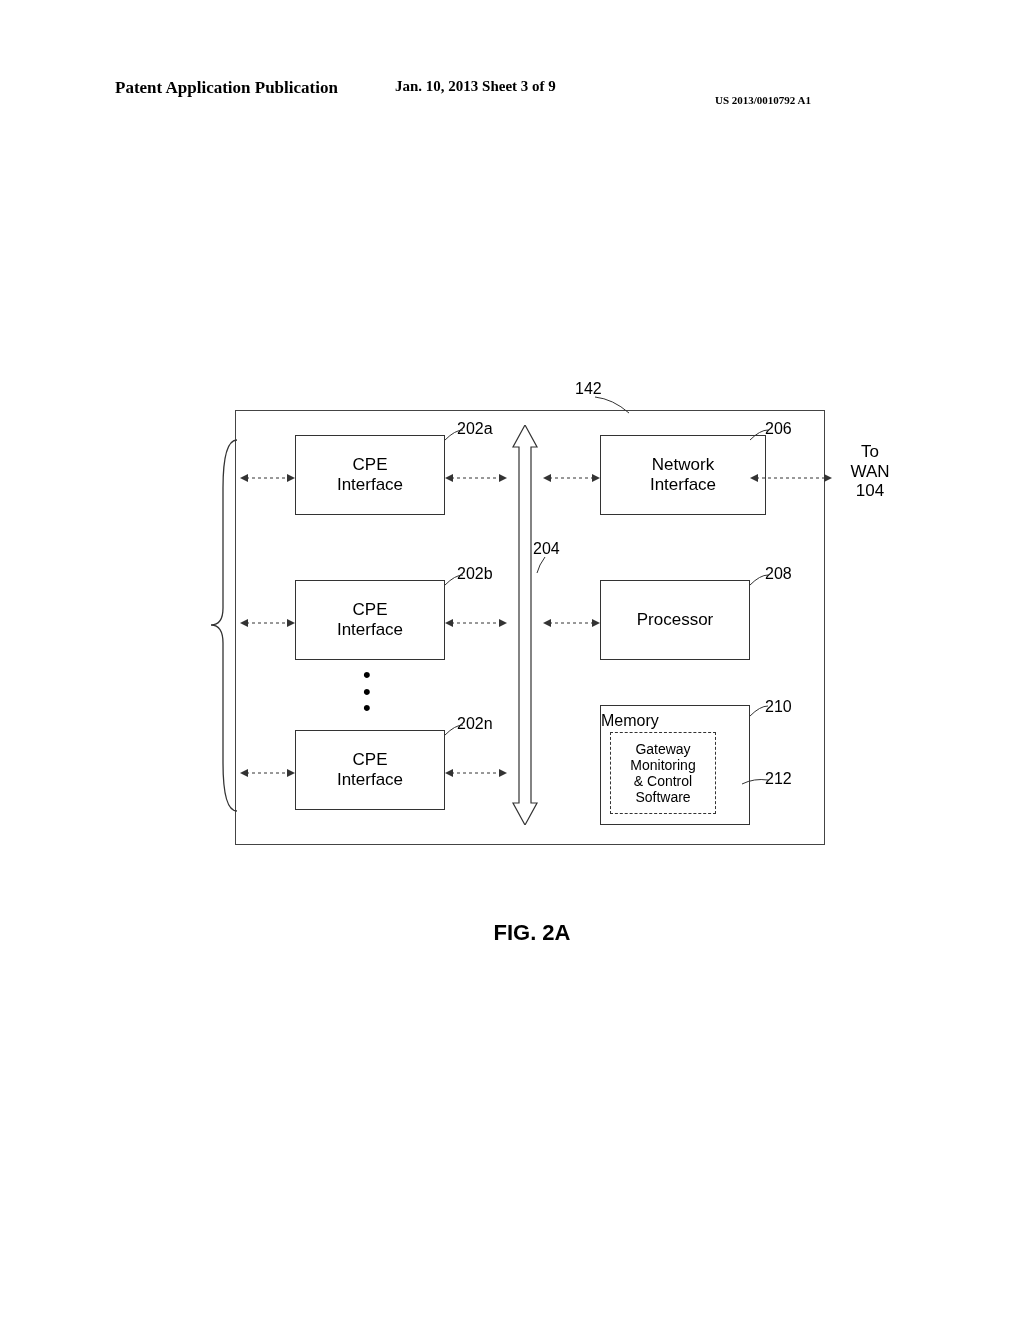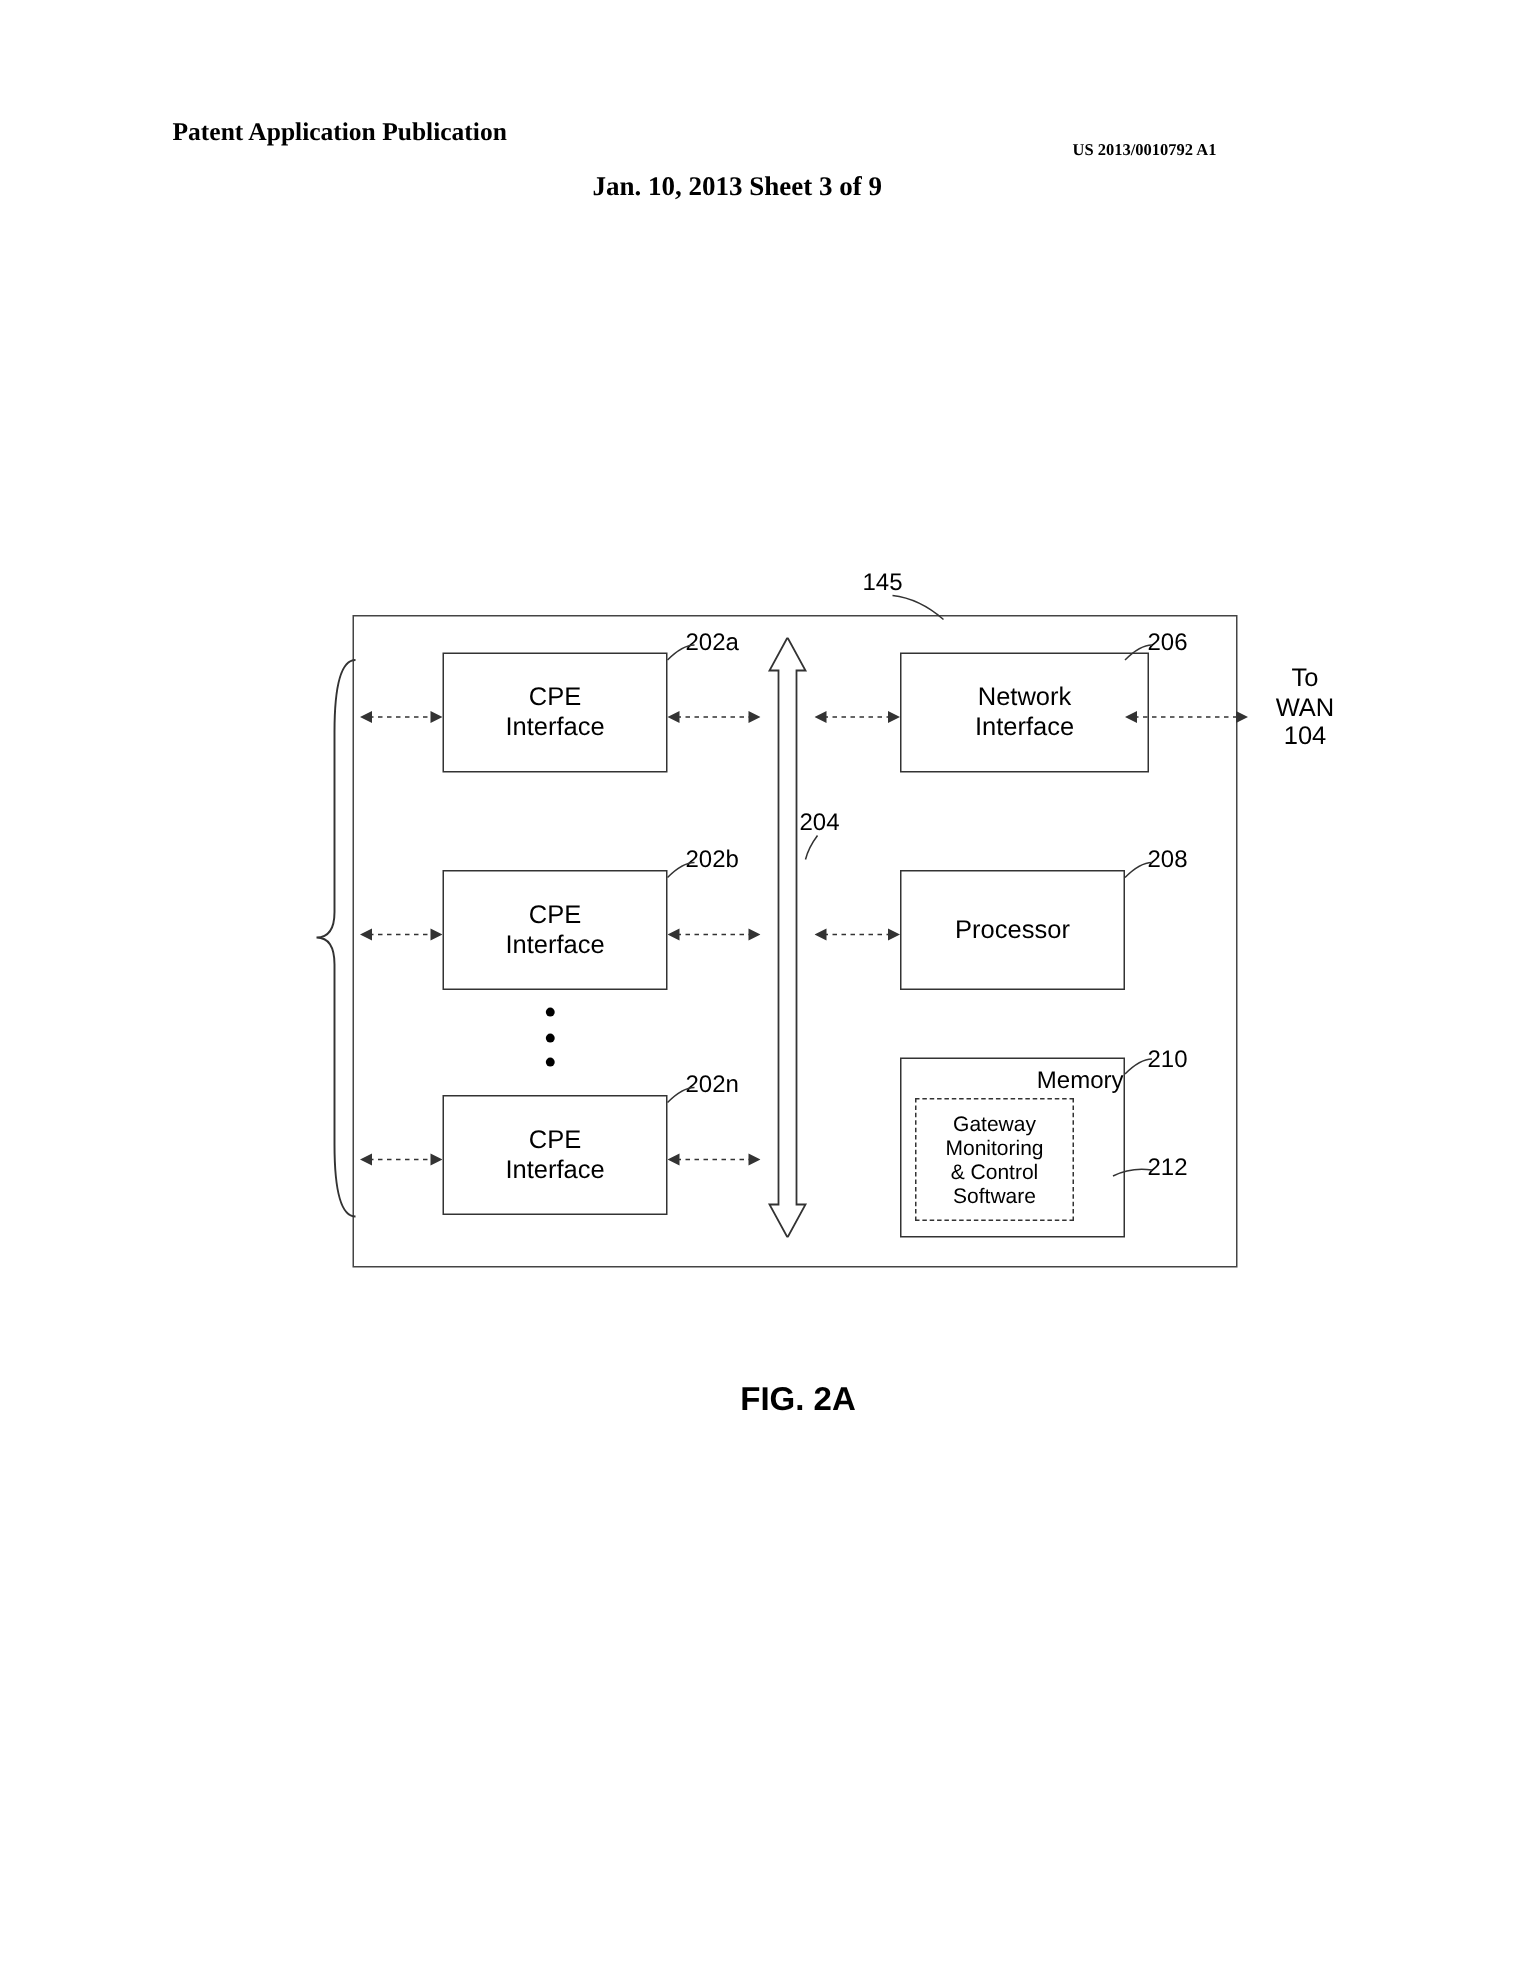--- a/index.html
+++ b/index.html
@@ -29,22 +29,21 @@
     left: 115px;
     top: 0;
     font-weight: bold;
     font-size: 17px;
   }
   .hdr-mid {
     position: absolute;
     left: 395px;
     top: 0;
     font-weight: bold;
-    font-size: 18px;
-    margin-top: 36px;
+    font-size: 15px;
   }
   .hdr-right {
     position: absolute;
     left: 715px;
     top: 16px;
     font-weight: bold;
     font-size: 11px;
   }
   .figure-caption {
     position: absolute;
@@ -175,21 +174,21 @@
       </div>
     <div class="vdots">•<br>•<br>•</div>
 
     <div class="block net-if">
         <span>Network<br>Interface</span>
       </div>
     <div class="block proc">
         <span>Processor</span>
       </div>
     <div class="block mem">
-      <span style="position:absolute; top:6px; left:0; width:100%; text-align:right; font-size:16px;">Memory</span>
+      <span style="position:absolute; top:6px; left:0; width:100%; text-align:left; font-size:16px;">Memory</span>
     </div>
     <div class="block sw">
         <span>Gateway<br>Monitoring<br>&amp; Control<br>Software</span>
       </div>
 
     <div class="bus">
       <svg viewBox="0 0 36 400">
         <polygon points="18,0 6,22 12,22 12,378 6,378 18,400 30,378 24,378 24,22 30,22" fill="none" stroke="#333" stroke-width="1.2"></polygon>
       </svg>
     </div>
@@ -262,21 +261,21 @@
     </div>
 
     <div class="brace">
       <svg width="30" height="375" viewBox="0 0 30 375">
         <path d="M 28 2 Q 14 2 14 50 L 14 170 Q 14 187 2 187 Q 14 187 14 205 L 14 325 Q 14 373 28 373" fill="none" stroke="#333" stroke-width="1.3"></path>
       </svg>
     </div>
 
     <div class="side-right">To<br>WAN<br>104</div>
 
-    <div class="ref" style="left:460px; top:0px;">145</div>
+    <div class="ref" style="left:460px; top:0px;">142</div>
     <div class="ref-lead" style="position:absolute; left:478px; top:15px;">
         <svg width="40" height="22">
           <path d="M2 2 Q 20 4 36 18" fill="none" stroke="#333" stroke-width="1"></path>
         </svg>
       </div>
 
     <div class="ref" style="left:342px; top:40px;">202a</div>
     <div class="ref-lead" style="position:absolute; left:328px; top:48px;">
         <svg width="22" height="14">
           <path d="M2 12 Q 12 2 20 2" fill="none" stroke="#333" stroke-width="1"></path>

